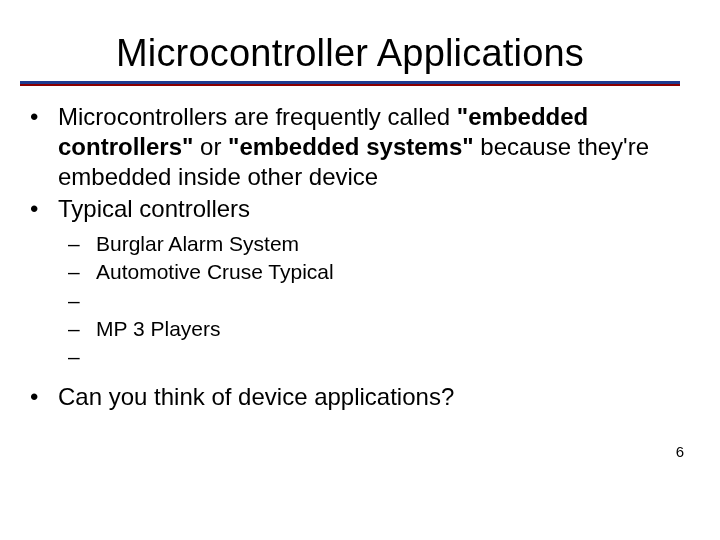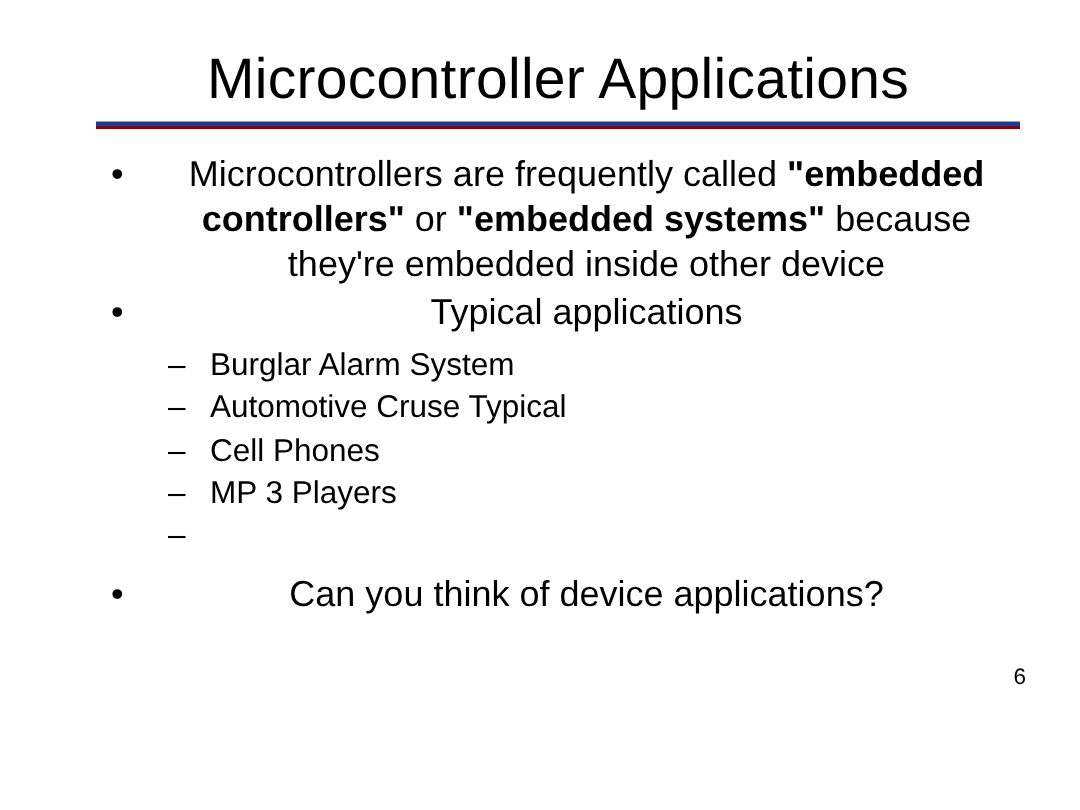--- a/index.html
+++ b/index.html
@@ -10,21 +10,21 @@
     background: #fff;
     font-family: Arial, Helvetica, sans-serif;
     color: #000;
     overflow: hidden;
   }
   .slide {
     position: relative;
     width: 720px;
     height: 484px;
     box-sizing: border-box;
-    padding: 32px 40px 0 64px;
+    padding: 32px 40px 0 20px;
   }
   .title {
     font-size: 38px;
     text-align: center;
     margin: 0 0 6px 0;
     font-weight: normal;
     letter-spacing: 0.2px;
   }
   .rule {
     height: 0;
@@ -43,21 +43,20 @@
     margin: 2px 0;
   }
   .b1 .bullet {
     width: 28px;
     flex: 0 0 28px;
     text-align: left;
     padding-left: 4px;
   }
   .b1 .content {
     flex: 1;
-    text-align: center;
   }
   .bold { font-weight: bold; }
   .sub {
     font-size: 21px;
     padding-left: 42px;
     margin-top: 6px;
   }
   .sub .row {
     display: flex;
     align-items: flex-start;
@@ -87,35 +86,34 @@
 
     <div class="b1">
       <span class="bullet">•</span>
       <span class="content">
         <span>Microcontrollers are frequently called </span><span class="bold">"embedded controllers"</span><span>  or </span><span class="bold">"embedded systems"</span><span>  because they're embedded inside other device</span>
       </span>
     </div>
 
     <div class="b1">
       <span class="bullet">•</span>
-      <span class="content">Typical applications</span>
+      <span class="content">Typical controllers</span>
     </div>
 
     <div class="sub">
       <div class="row">
         <span class="dash">–</span>
         <span>Burglar Alarm System</span>
       </div>
       <div class="row">
         <span class="dash">–</span>
         <span>Automotive Cruse Typical</span>
       </div>
       <div class="row">
         <span class="dash">–</span>
-        <span>Cell Phones</span>
       </div>
       <div class="row">
         <span class="dash">–</span>
         <span>MP 3 Players</span>
       </div>
       <div class="row">
         <span class="dash">–</span>
       </div>
     </div>
 

